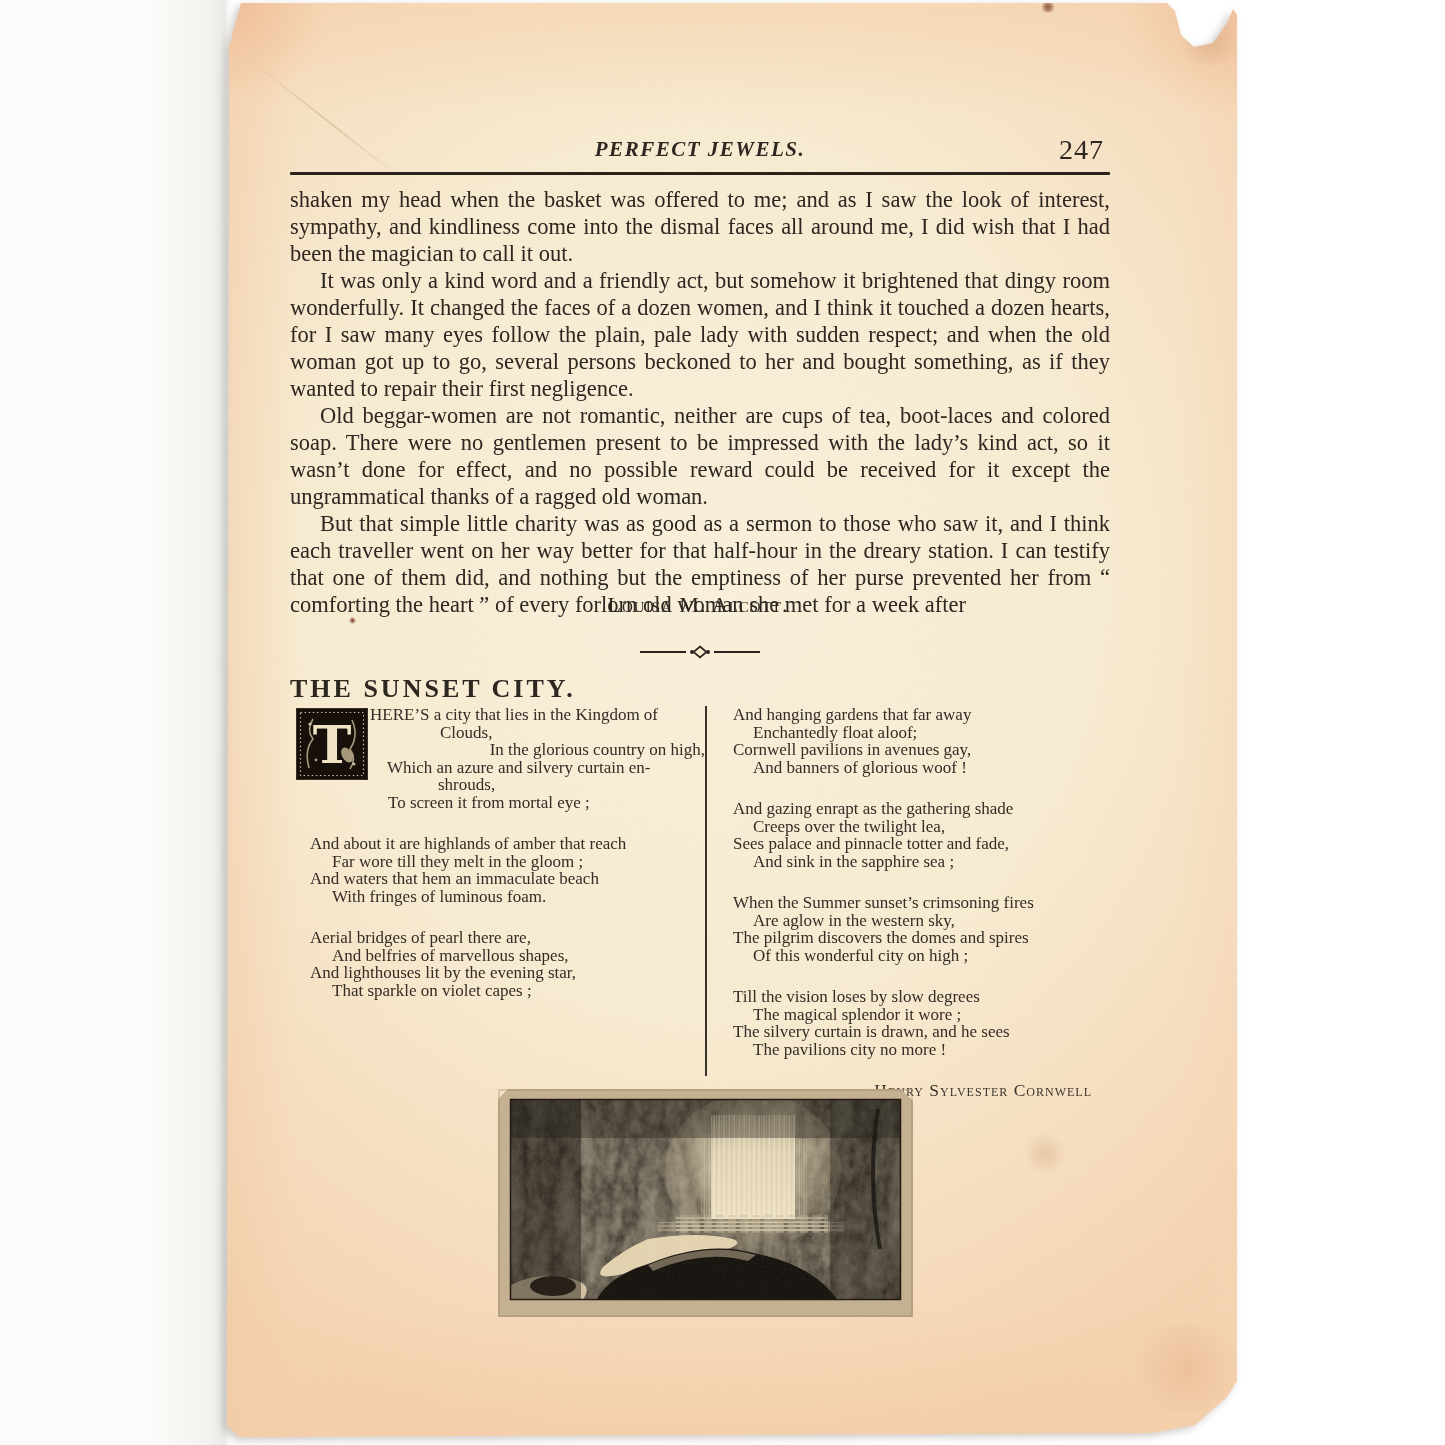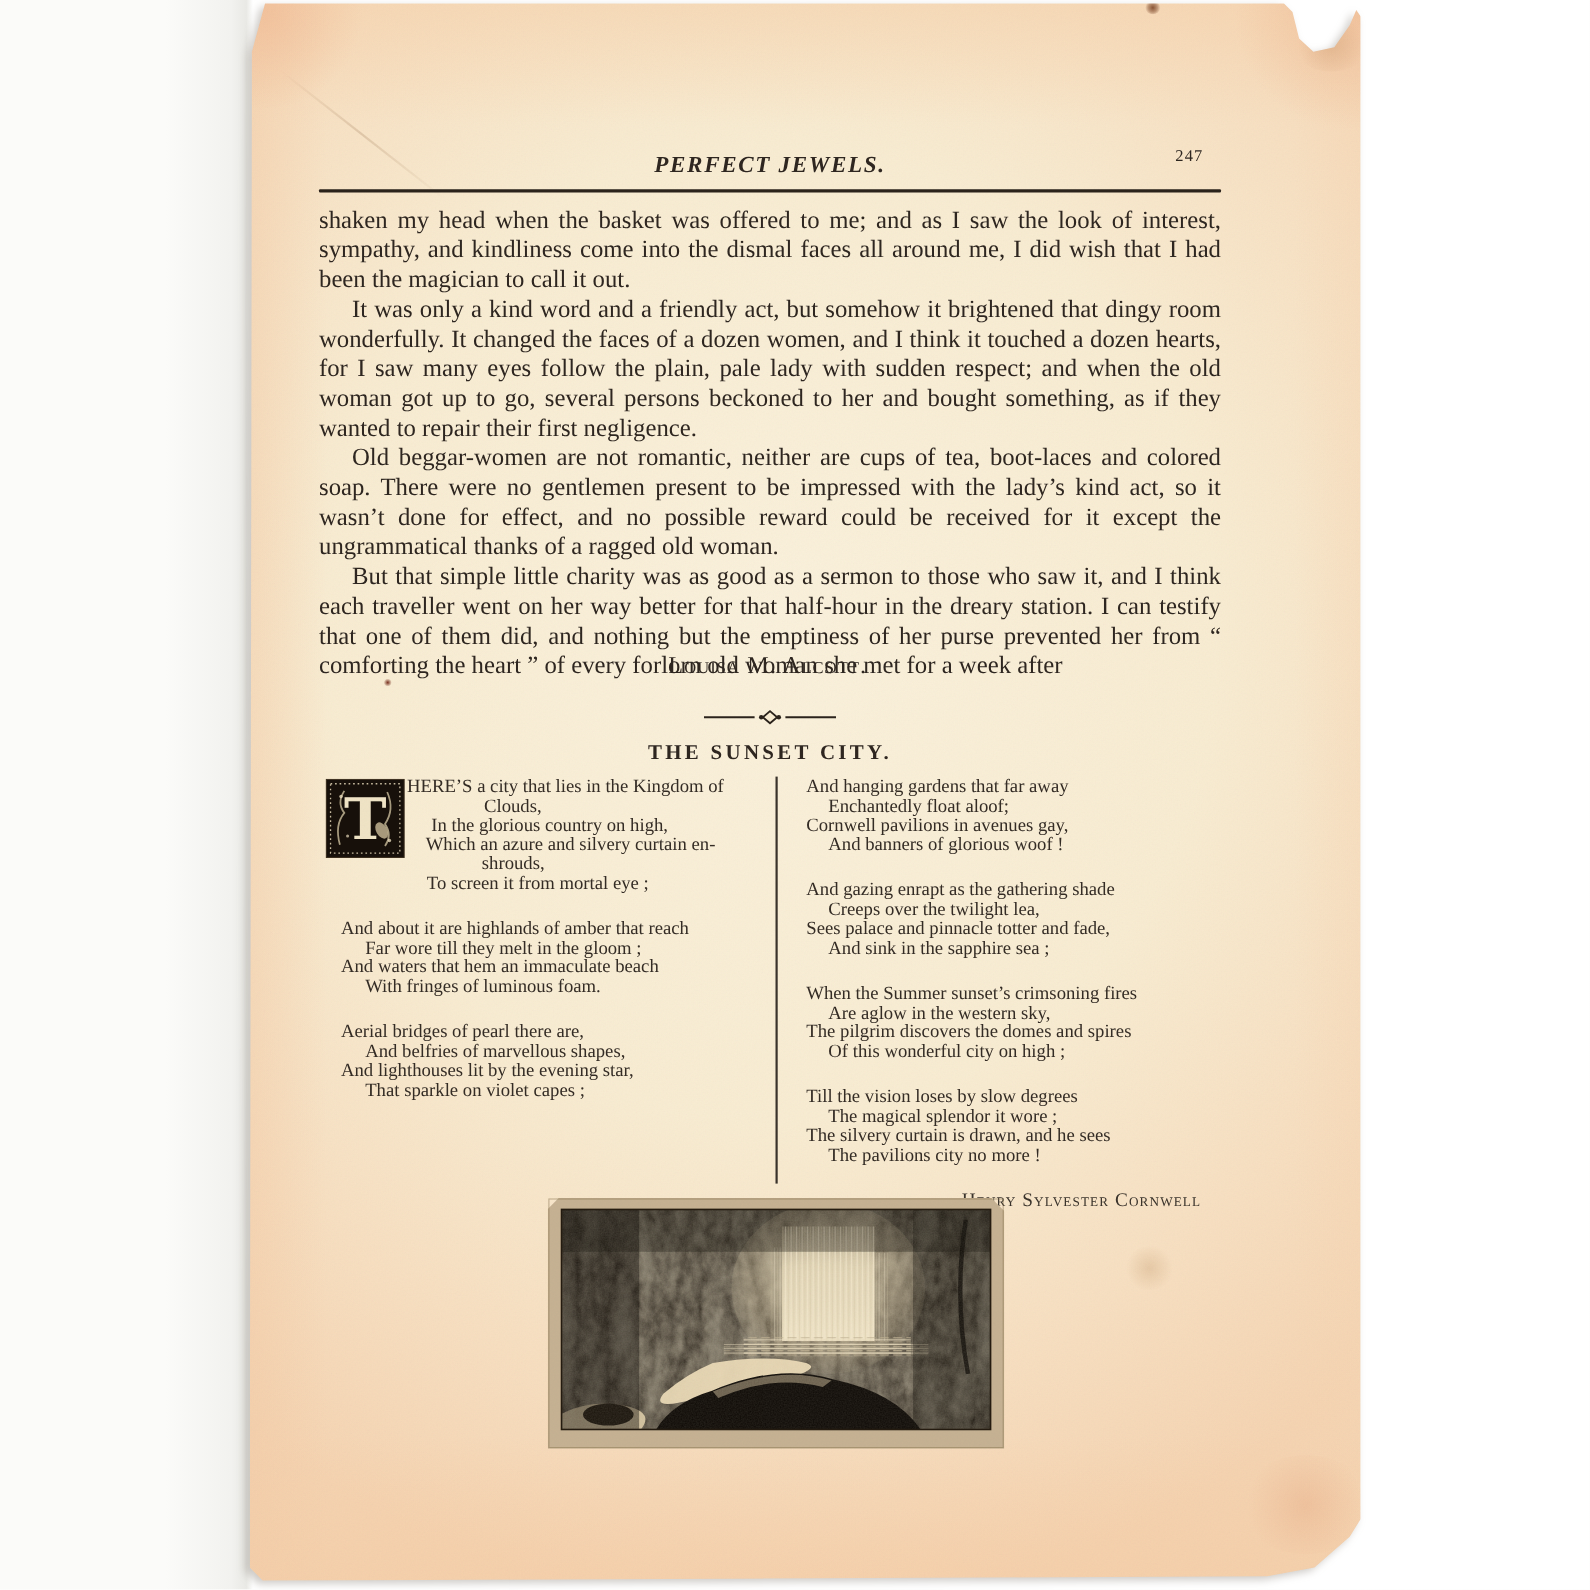--- a/index.html
+++ b/index.html
@@ -23,44 +23,44 @@
   .crease{position:absolute;left:28px;top:60px;width:190px;height:2px;background:linear-gradient(90deg,rgba(170,135,100,0),rgba(170,135,100,.3),rgba(170,135,100,0));transform:rotate(38deg);transform-origin:left top;}
   .stain{position:absolute;border-radius:50%;pointer-events:none;}
   .stain.s1{left:814px;top:-2px;width:14px;height:12px;background:radial-gradient(circle,#8a5536 0,rgba(138,85,54,.5) 45%,rgba(138,85,54,0) 75%);}
   .stain.s2{left:948px;top:14px;width:70px;height:48px;background:radial-gradient(circle,rgba(216,170,128,.55) 0,rgba(216,170,128,0) 70%);}
   .stain.s3{left:122px;top:614px;width:7px;height:7px;background:radial-gradient(circle,#79301e 0,rgba(121,48,30,0) 75%);}
   .stain.s4{left:795px;top:1130px;width:46px;height:40px;background:radial-gradient(circle,rgba(214,180,140,.5) 0,rgba(214,180,140,0) 70%);}
   .stain.s5{left:900px;top:1320px;width:120px;height:90px;background:radial-gradient(circle,rgba(228,165,125,.35) 0,rgba(228,165,125,0) 70%);}
 
   .header{position:absolute;left:63px;top:134px;width:820px;height:28px;}
   .htitle{text-align:center;font-style:italic;font-weight:bold;font-size:21px;letter-spacing:1.5px;color:#2e2620;}
-  .pnum{position:absolute;right:16px;top:-3px;font-size:15px;letter-spacing:1px;}
+  .pnum{position:absolute;right:6px;top:-3px;font-size:28px;letter-spacing:1px;}
   .rule{position:absolute;left:63px;top:169px;width:820px;height:3px;background:#2b231b;border-radius:1px;}
 
   .article{position:absolute;left:63px;top:183px;width:820px;font-size:22.5px;line-height:27px;text-align:justify;}
   .article p{margin:0;text-indent:30px;}
   .article p.first{text-indent:0;}
   .signature{margin-top:-27px;text-align:center;font-variant:small-caps;font-size:22px;letter-spacing:1px;padding-right:4px;}
 
   .ornament{position:absolute;left:413px;top:642px;width:120px;height:14px;}
-  .poem-title{position:absolute;left:63px;top:671px;width:820px;margin:0;text-align:center;font-size:19px;font-weight:bold;letter-spacing:3px;color:#2e2620;}
+  .poem-title{position:absolute;left:63px;top:671px;width:820px;margin:0;font-size:26px;font-weight:bold;letter-spacing:3px;color:#2e2620;}
 
   .poem{position:absolute;left:63px;top:703px;width:820px;display:flex;font-size:17px;line-height:17.5px;color:#342c25;}
   .col.left{width:415px;position:relative;}
   .coldiv{width:2px;background:#3a332b;height:370px;}
   .col.right{flex:1;padding-left:22px;}
   .stanza{margin-bottom:24px;}
   .line{white-space:nowrap;height:17.5px;}
   .col.left .f{padding-left:20px;}
   .col.left .n{padding-left:42px;}
   .col.right .f{padding-left:4px;}
   .col.right .n{padding-left:24px;}
   .dc1{padding-left:80px;}
   .dc2{padding-left:150px;}
-  .dc3{padding-left:102px;}
+  .dc3{padding-left:102px;text-align:right;}
   .dc4{padding-left:97px;}
   .dc5{padding-left:148px;}
   .dc6{padding-left:98px;}
   .dropcap{position:absolute;left:6px;top:2px;width:72px;height:72px;}
   .attrib{margin-top:2px;text-align:right;padding-right:18px;font-variant:small-caps;font-size:17.5px;letter-spacing:1px;color:#3a332b;}
 
   .illus{position:absolute;left:271px;top:1086px;width:415px;height:228px;}
 </style>
 </head>
 <body>

